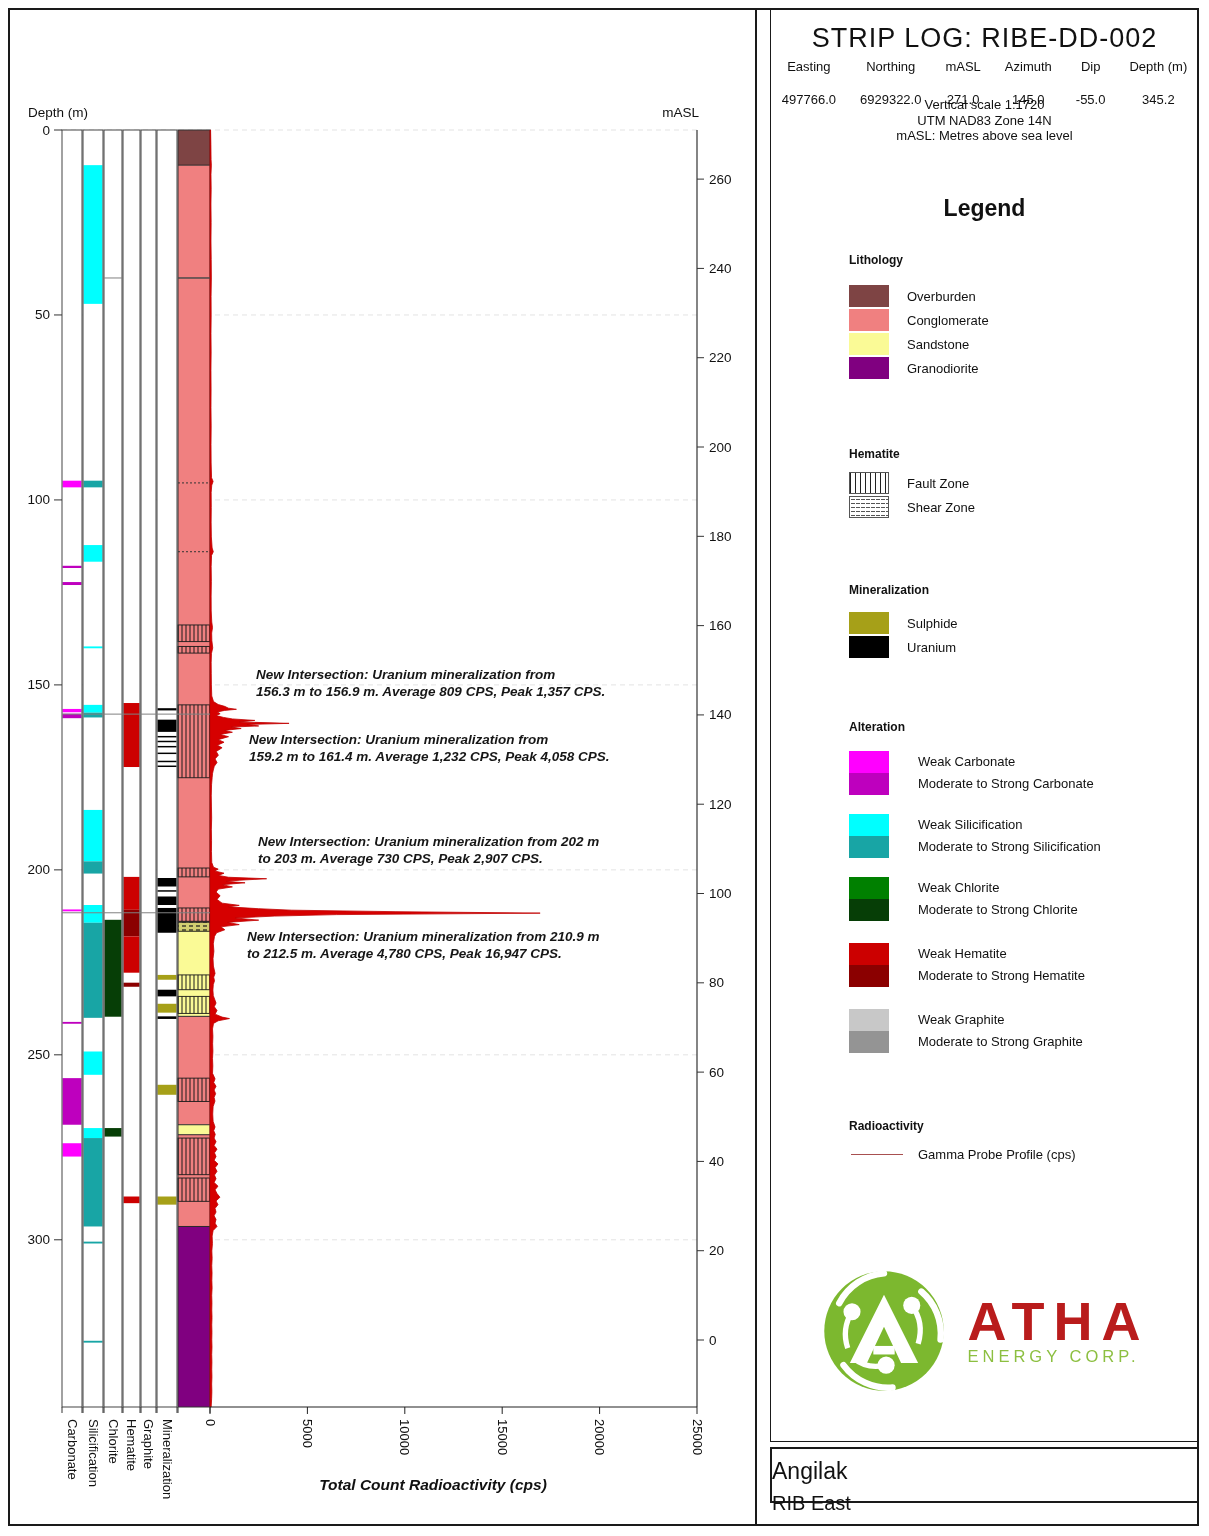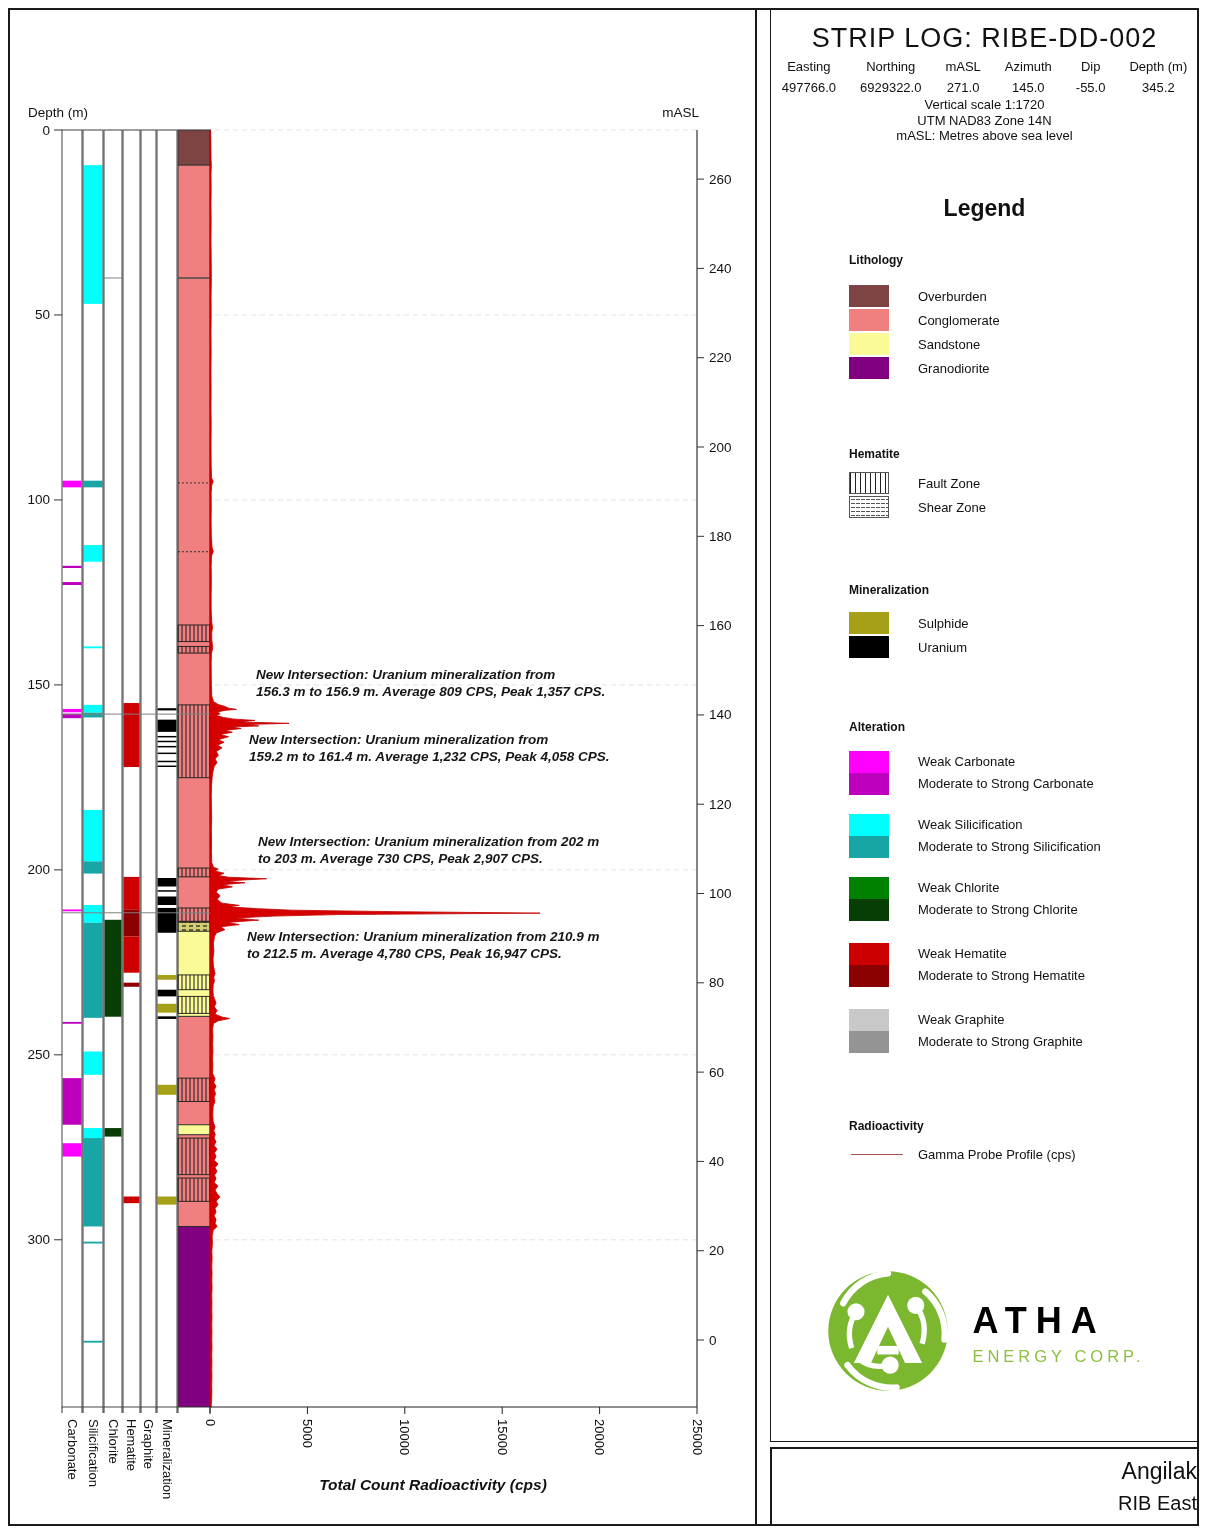--- a/index.html
+++ b/index.html
@@ -4,54 +4,54 @@
 <style>
   html,body{margin:0;padding:0;background:#fff;}
   #page{position:relative;width:1209px;height:1536px;background:#fff;overflow:hidden;
         font-family:"Liberation Sans",sans-serif;color:#111;}
   .outer-border{position:absolute;left:8px;top:8px;width:1191px;height:1518px;
         border:2px solid #1a1a1a;box-sizing:border-box;}
   .divider{position:absolute;left:755px;top:8px;height:1518px;border-left:2px solid #1a1a1a;}
   #log-svg{position:absolute;left:0;top:0;}
   .panel-box{position:absolute;left:770px;top:8px;width:429px;height:1434px;
         border:1.5px solid #1a1a1a;box-sizing:border-box;}
-  .footer-box{position:absolute;left:770px;top:1447px;width:429px;height:79px;
-        border:2px solid #1a1a1a;box-sizing:border-box;text-align:right;}
+  .footer-box{position:absolute;left:770px;top:1447px;width:429px;height:56px;
+        border:2px solid #1a1a1a;box-sizing:border-box;text-align:left;}
   .rp-title{position:absolute;top:14px;left:0;width:100%;text-align:center;
         font-size:27px;letter-spacing:1px;white-space:nowrap;}
   .rp-fields{position:absolute;top:50px;left:0;width:100%;display:flex;
         justify-content:center;gap:24px;}
   .rp-field{text-align:center;}
   .rp-field .fl{display:block;font-size:13px;}
-  .rp-field .fv{display:block;font-size:13px;margin-top:6px;}
+  .rp-field .fv{display:block;font-size:13px;margin-top:18px;}
   .rp-notes{position:absolute;top:88px;left:0;width:100%;text-align:center;
         font-size:13px;line-height:15.5px;}
   .lg-title{position:absolute;top:186px;left:0;width:100%;text-align:center;
         font-size:23px;font-weight:bold;}
   .lg-heading{position:absolute;left:78px;font-size:12px;font-weight:bold;}
   .lg-section{position:absolute;left:78px;}
-  .lg-row{display:flex;align-items:center;gap:29px;margin-bottom:2px;height:22px;}
+  .lg-row{display:flex;align-items:center;gap:18px;margin-bottom:2px;height:22px;}
   .sw{width:40px;height:22px;flex:0 0 40px;}
   .sw-bordered{box-sizing:border-box;border:1px solid #555;background-color:#fff;}
   .sw-fault{background-image:repeating-linear-gradient(90deg,#222 0 1px,transparent 1px 5px);}
   .sw-shear{background-image:
       repeating-linear-gradient(90deg,#fff 0 1px,transparent 1px 5px),
       repeating-linear-gradient(0deg,transparent 0 1px,#555 1px 2px,transparent 2px 4px);}
   .lg-label{font-size:13px;white-space:nowrap;}
   .lg-group{position:absolute;left:78px;width:345px;height:44px;}
   .lg-group .swa{position:absolute;left:0;top:0;width:40px;height:22px;}
   .lg-group .swb{position:absolute;left:0;top:22px;width:40px;height:22px;}
   .lg-group .l1{position:absolute;left:69px;top:3px;}
   .lg-group .l2{position:absolute;left:69px;top:25px;}
   .lg-radio-row{position:absolute;left:78px;display:flex;align-items:center;}
   .lg-line{width:52px;border-top:1.5px solid #A85050;margin-left:2px;}
   .lg-radio-row .lg-label{margin-left:15px;}
   .logo-wrap{position:absolute;top:1258px;left:0;width:100%;display:flex;
         justify-content:center;align-items:center;gap:20px;}
-  .logo-text .big{font-size:36px;font-weight:bold;letter-spacing:9px;color:#000000;line-height:48px;}
+  .logo-text .big{font-size:54px;font-weight:bold;letter-spacing:9px;color:#b91c1c;line-height:48px;}
   .logo-text .sub{font-size:16.5px;letter-spacing:4px;color:#8CBF40;margin-top:2px;}
   .ft-project{font-size:23px;margin-top:9px;}
   .ft-area{font-size:20px;margin-top:7px;}
   
   text{font-family:"Liberation Sans",sans-serif;fill:#111;}
   .ax{font-size:13.5px;}
   .axr{font-size:13px;}
   .ann{font-size:13.5px;font-weight:bold;font-style:italic;fill:#161616;}
   .xtitle{font-size:15.5px;font-weight:bold;font-style:italic;}
 </style>

